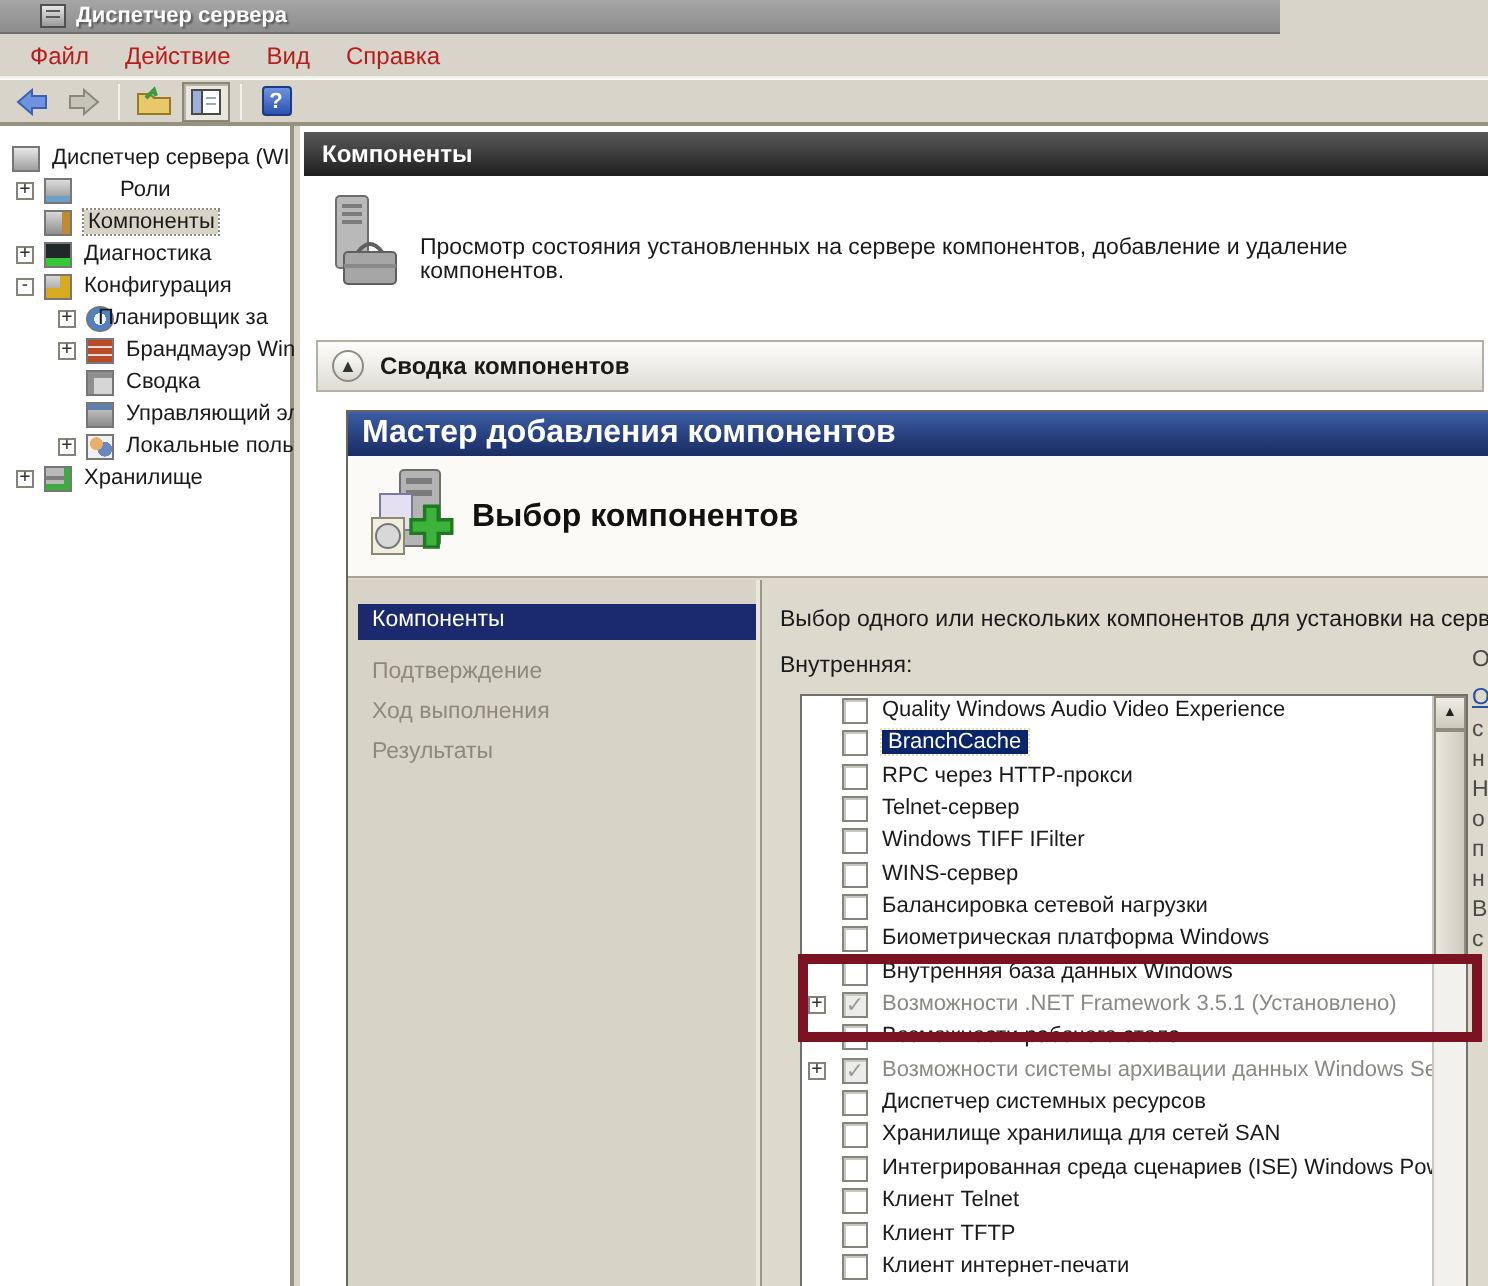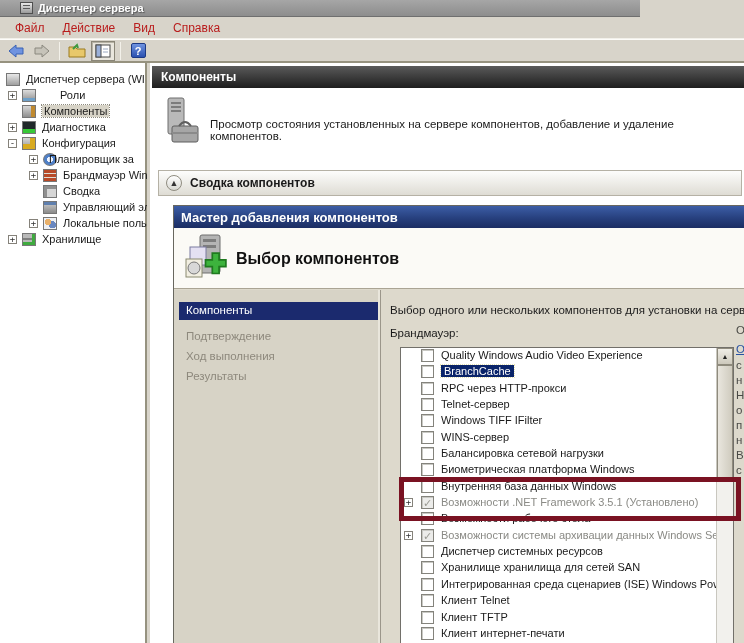--- a/index.html
+++ b/index.html
@@ -71,21 +71,21 @@
     display:flex; align-items:center; gap:8px; padding-left:7px; }
   .chev-btn { width:16px; height:16px; border-radius:50%; background:linear-gradient(180deg,#fff,#d8d8d2);
     border:1px solid #8f8c80; color:#333; font-size:9px; line-height:14px; text-align:center; }
   .summary-title { font-weight:bold; font-size:12px; }
 
   
   .wizard { position:absolute; left:173px; top:205px; width:571px; height:438px;
     border:1px solid #68675f; border-right:none; border-bottom:none; background:#ddd9cc; z-index:10; }
   .wiz-title { position:absolute; left:0; top:0; right:0; height:22px;
     background:linear-gradient(180deg,#3c5ea6,#27407e 55%,#1b2d63); color:#fff; font-weight:bold;
-    font-size:13px; display:flex; align-items:center; padding-left:7px;text-align:right; }
+    font-size:16px; display:flex; align-items:center; padding-left:7px;text-align:right; }
   .wiz-header { position:absolute; left:0; top:22px; right:0; height:61px; background:#fbfaf6;
     border-bottom:1px solid #aaa494; }
   .wiz-page-title { position:absolute; left:62px; top:22px; font-size:16px; font-weight:bold; color:#111; }
   .wiz-hicon { position:absolute; left:10px; top:5px; }
   .wiz-body { position:absolute; left:0; top:84px; right:0; bottom:0; }
   .wiz-steps { position:absolute; left:0; top:0; width:207px; bottom:0; background:#d7d3c6;
     border-right:1px solid #9b968a; box-shadow:inset -2px 0 0 #e9e6dc; }
   .step { position:absolute; left:12px; font-size:11.5px; color:#8e897d; white-space:nowrap; }
   .step.active { left:5px; width:199px; height:18px; background:#1b2a6e; color:#fff;
     padding:2px 0 0 7px; }
@@ -267,21 +267,21 @@
   </div>
   <div class="wiz-body">
     <div class="wiz-steps" id="steps">
         <div class="step active" style="top: 12px;">Компоненты</div>
         <div class="step" style="top: 40px;">Подтверждение</div>
         <div class="step" style="top: 60px;">Ход выполнения</div>
         <div class="step" style="top: 80px;">Результаты</div>
       </div>
     <div class="wiz-content">
       <div class="instruction">Выбор одного или нескольких компонентов для установки на серве</div>
-      <div class="list-label">Брандмауэр:</div>
+      <div class="list-label">Внутренняя:</div>
       <div class="feature-list" id="flist">
 
       <div class="f-row">
             <div class="f-cb"></div>
             <div class="f-label">Quality Windows Audio Video Experience</div>
           </div>
           <div class="f-row selected">
             <div class="f-cb"></div>
             <div class="f-label">BranchCache</div>
           </div>

